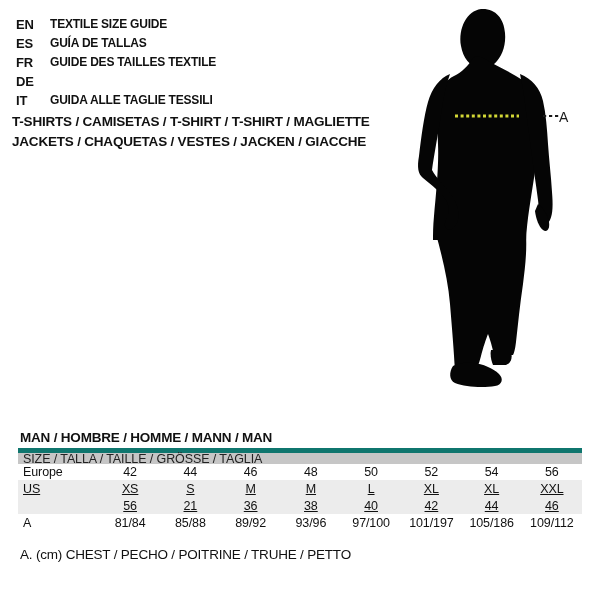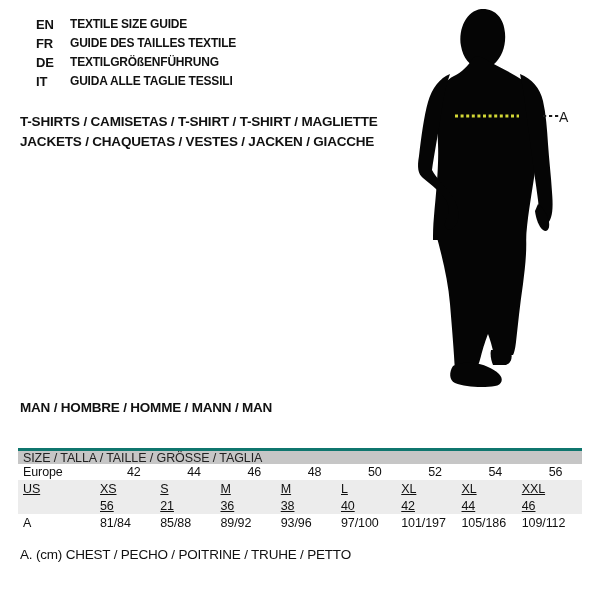--- a/index.html
+++ b/index.html
@@ -15,77 +15,80 @@
   body{
     position:relative;
     background:#ffffff;
     font-family:"Liberation Sans",sans-serif;
     color:var(--text-dark);
     overflow:hidden;
   }
   .abs{position:absolute;}
 
   
-  .lang-list{left:36px;top:15px;}
+  .lang-list{left:16px;top:15px;}
   .lang-row{display:flex;height:19px;line-height:19px;}
   .lang-code{
     width:34px;flex:0 0 34px;
     font-size:13px;font-weight:700;letter-spacing:-0.2px;
   }
   .lang-text{font-size:12px;font-weight:700;letter-spacing:-0.2px;white-space:nowrap;}
 
   
-  .category{left:20px;top:112px;}
+  .category{left:12px;top:112px;}
   .category-line{font-size:13.5px;font-weight:700;letter-spacing:-0.2px;height:19.5px;line-height:19.5px;white-space:nowrap;}
 
   
   .figure-svg{left:398px;top:4px;}
   .measure-label{
     left:559px;top:109px;
     font-size:14px;font-weight:400;color:var(--measure-dash-dark);
   }
 
   
-  .section-title{left:20px;top:400px;font-size:13.5px;font-weight:700;letter-spacing:-0.2px;white-space:nowrap;}
+  .section-title{left:20px;top:430px;font-size:13.5px;font-weight:700;letter-spacing:-0.2px;white-space:nowrap;}
 
   
   .size-table{left:18px;top:448px;width:564px;font-size:12.5px;letter-spacing:-0.1px;}
   .t-header{
     display:flex;align-items:center;height:16px;
     background:var(--header-bg);
-    border-top:3px solid #0f766e;
+    border-top:5px solid #0f766e;
     padding-left:5px;
     font-size:12.5px;color:#222;
     white-space:nowrap;
   }
   .t-row{display:flex;align-items:center;height:17px;}
   .t-row.striped{background:var(--stripe-bg);text-decoration:underline;}
-  .t-row.first{height:16px;gap:27px;}
+  .t-row.first{height:16px;}
   .t-row.last{height:18px;}
   .t-label{width:82px;flex:0 0 82px;padding-left:5px;text-align:left;}
-  .t-cell{flex:1 1 0;}
+  .t-cell{flex:1 1 0;text-align:center;}
 
   
   .footnote{left:20px;top:547px;font-size:13.5px;font-weight:400;letter-spacing:-0.2px;white-space:nowrap;}
 </style>
 </head>
 <body>
 
 <div class="abs lang-list">
   <div class="lang-row">
     <span class="lang-code">EN</span>
     <span class="lang-text">TEXTILE SIZE GUIDE</span>
   </div>
   <div class="lang-row">
+    <span class="lang-code">ES</span>
+    <span class="lang-text">GUÍA DE TALLAS</span>
+  </div>
+  <div class="lang-row">
     <span class="lang-code">FR</span>
     <span class="lang-text">GUIDE DES TAILLES TEXTILE</span>
   </div>
   <div class="lang-row">
     <span class="lang-code">DE</span>
-    <span class="lang-text">TEXTILGRÖßENFÜHRUNG</span>
   </div>
   <div class="lang-row">
     <span class="lang-code">IT</span>
     <span class="lang-text">GUIDA ALLE TAGLIE TESSILI</span>
   </div>
 </div>
 
 <div class="abs category">
   <div class="category-line">T-SHIRTS / CAMISETAS / T-SHIRT / T-SHIRT / MAGLIETTE</div>
   <div class="category-line">JACKETS / CHAQUETAS / VESTES / JACKEN / GIACCHE</div>

